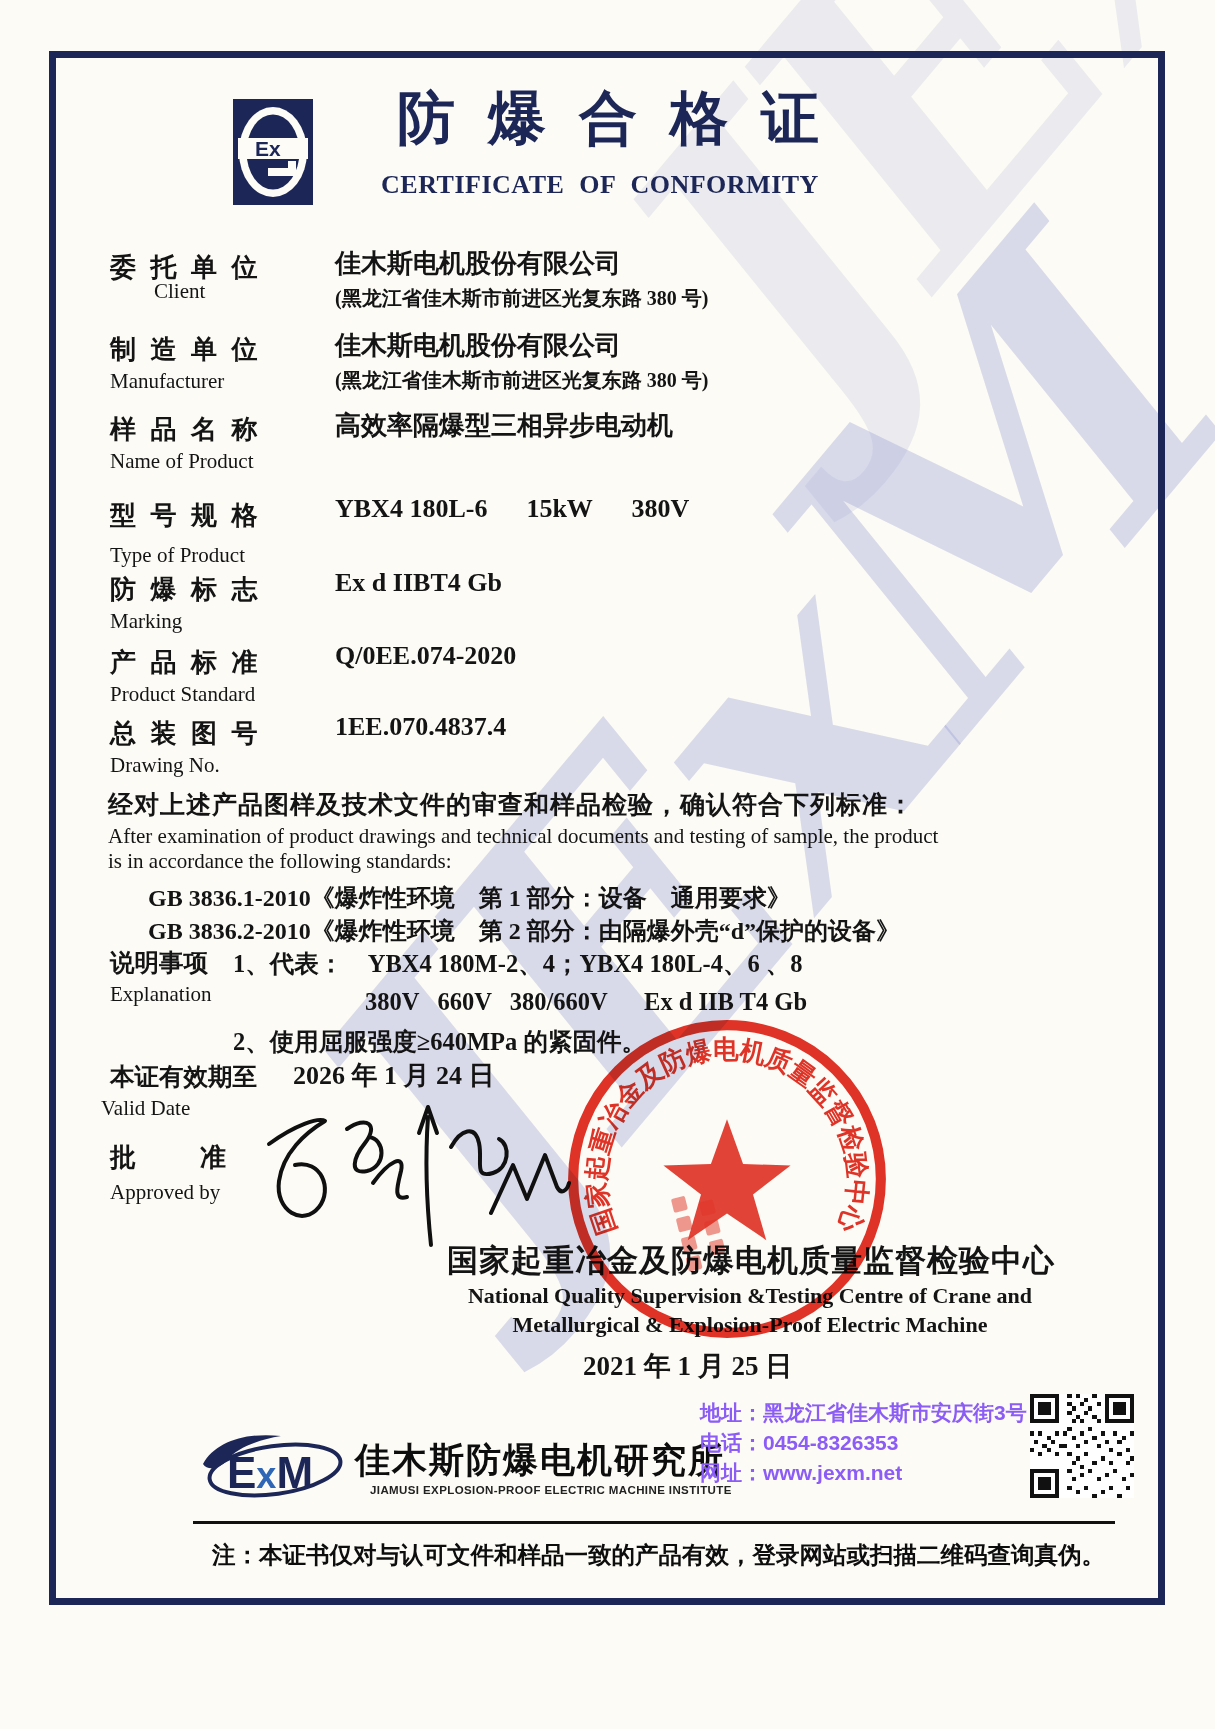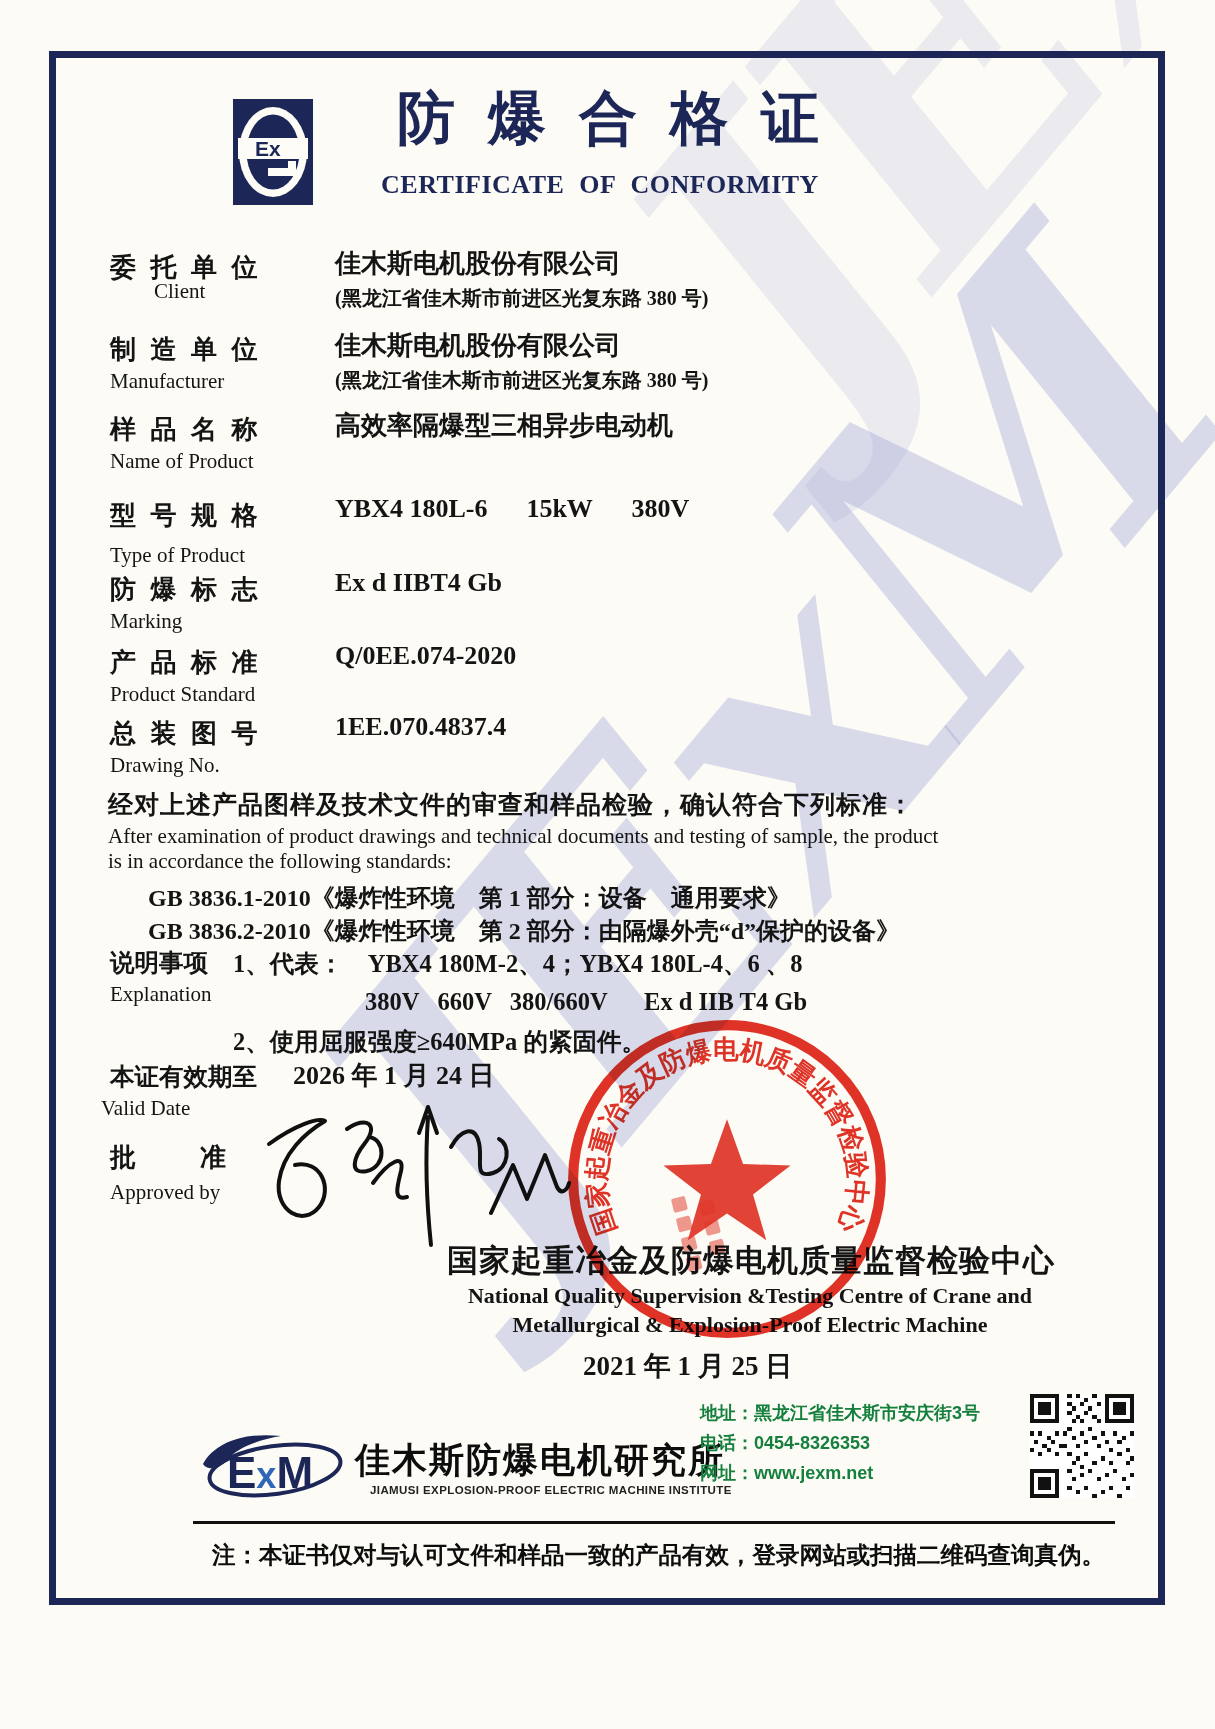--- a/index.html
+++ b/index.html
@@ -24,21 +24,21 @@
   .stmt-cn{font-size:25px;font-weight:700;letter-spacing:1px;text-align:center;}
   .stmt-en{font-size:21px;}
   .gb{font-size:24px;font-weight:700;}
   .expl{font-size:24.5px;font-weight:700;}
   .issuer-cn{font-size:31px;font-weight:700;letter-spacing:1px;}
   .issuer-en{width:650px;text-align:center;font-size:22px;font-weight:700;}
   .issue-date{font-size:27px;font-weight:700;}
   .sans{font-family:"Liberation Sans","DejaVu Sans",sans-serif;}
   .inst-cn{font-size:35px;font-weight:700;letter-spacing:2px;color:#0d0d0d;}
   .inst-en{font-size:11.5px;font-weight:700;letter-spacing:.4px;color:#222;}
-  .contact-line{font-size:18px;font-weight:700;line-height:30px;color:#15803d;}
+  .contact-line{font-size:21px;font-weight:700;line-height:30px;color:#8b5cf6;}
   .divider{background:#111;height:3px;}
   .note{font-size:23.5px;font-weight:700;color:#0d0d0d;}
   .stamp{opacity:.93;mix-blend-mode:multiply;}
 </style>
 </head>
 <body>
 
 <div class="page">
 
   <div class="wm" style="left:250px;top:1060px;">JExM</div>

